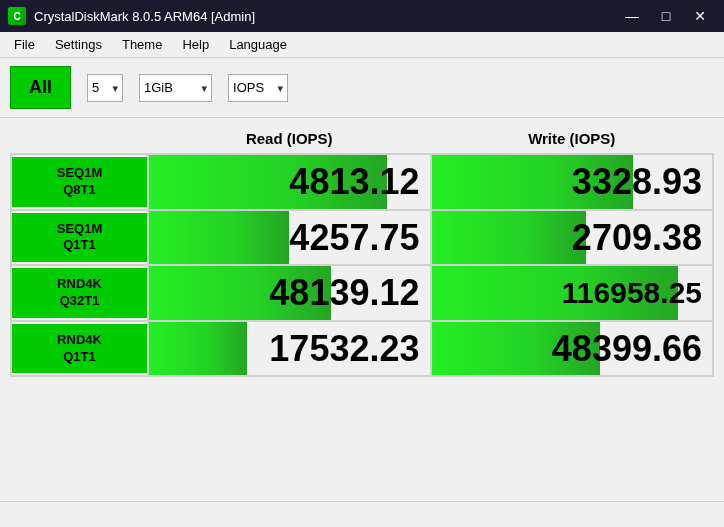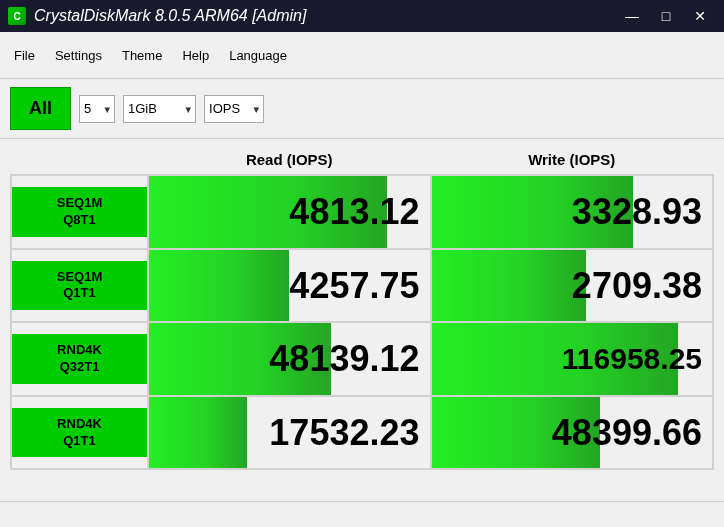--- a/index.html
+++ b/index.html
@@ -33,23 +33,22 @@
       background: linear-gradient(135deg, #00cc00, #009900);
       border-radius: 2px;
       display: flex;
       align-items: center;
       justify-content: center;
       font-size: 10px;
       color: white;
       font-weight: bold;
     }
     .title-bar-title {
-      font-size: 16px;
+      font-size: 13px;
       color: white;
-      font-style: italic;
     }
     .title-bar-controls {
       display: flex;
       gap: 2px;
     }
     .title-btn {
       width: 32px;
       height: 24px;
       background: transparent;
       border: none;
@@ -60,37 +59,37 @@
       align-items: center;
       justify-content: center;
     }
 
     
     .menu-bar {
       background: #f0f0f0;
       border-bottom: 1px solid #d0d0d0;
       display: flex;
       align-items: center;
-      height: 47px;
+      height: 26px;
       padding: 0 4px;
     }
     .menu-item {
       padding: 4px 10px;
       font-size: 13px;
       cursor: pointer;
       border-radius: 3px;
     }
 
     
     .toolbar {
       background: #f0f0f0;
       padding: 8px 10px;
       display: flex;
       align-items: center;
-      gap: 8px;
+      gap: 16px;
       border-bottom: 1px solid #d0d0d0;
     }
     .all-btn {
       background: #00cc00;
       color: black;
       font-weight: bold;
       font-size: 18px;
       border: 1px solid #009900;
       padding: 10px 18px;
       cursor: pointer;
@@ -176,21 +175,21 @@
       background: linear-gradient(to right, #00ee00, #00cc00 60%, #009900);
       opacity: 0.85;
     }
 
     .value-text {
       position: relative;
       z-index: 1;
       font-size: 36px;
       font-weight: bold;
       text-align: right;
-      padding: 16px 10px;
+      padding: 7px 10px;
       line-height: 1.1;
       display: block;
       color: #000;
     }
 
     .value-text.large {
       font-size: 30px;
     }
 
     

